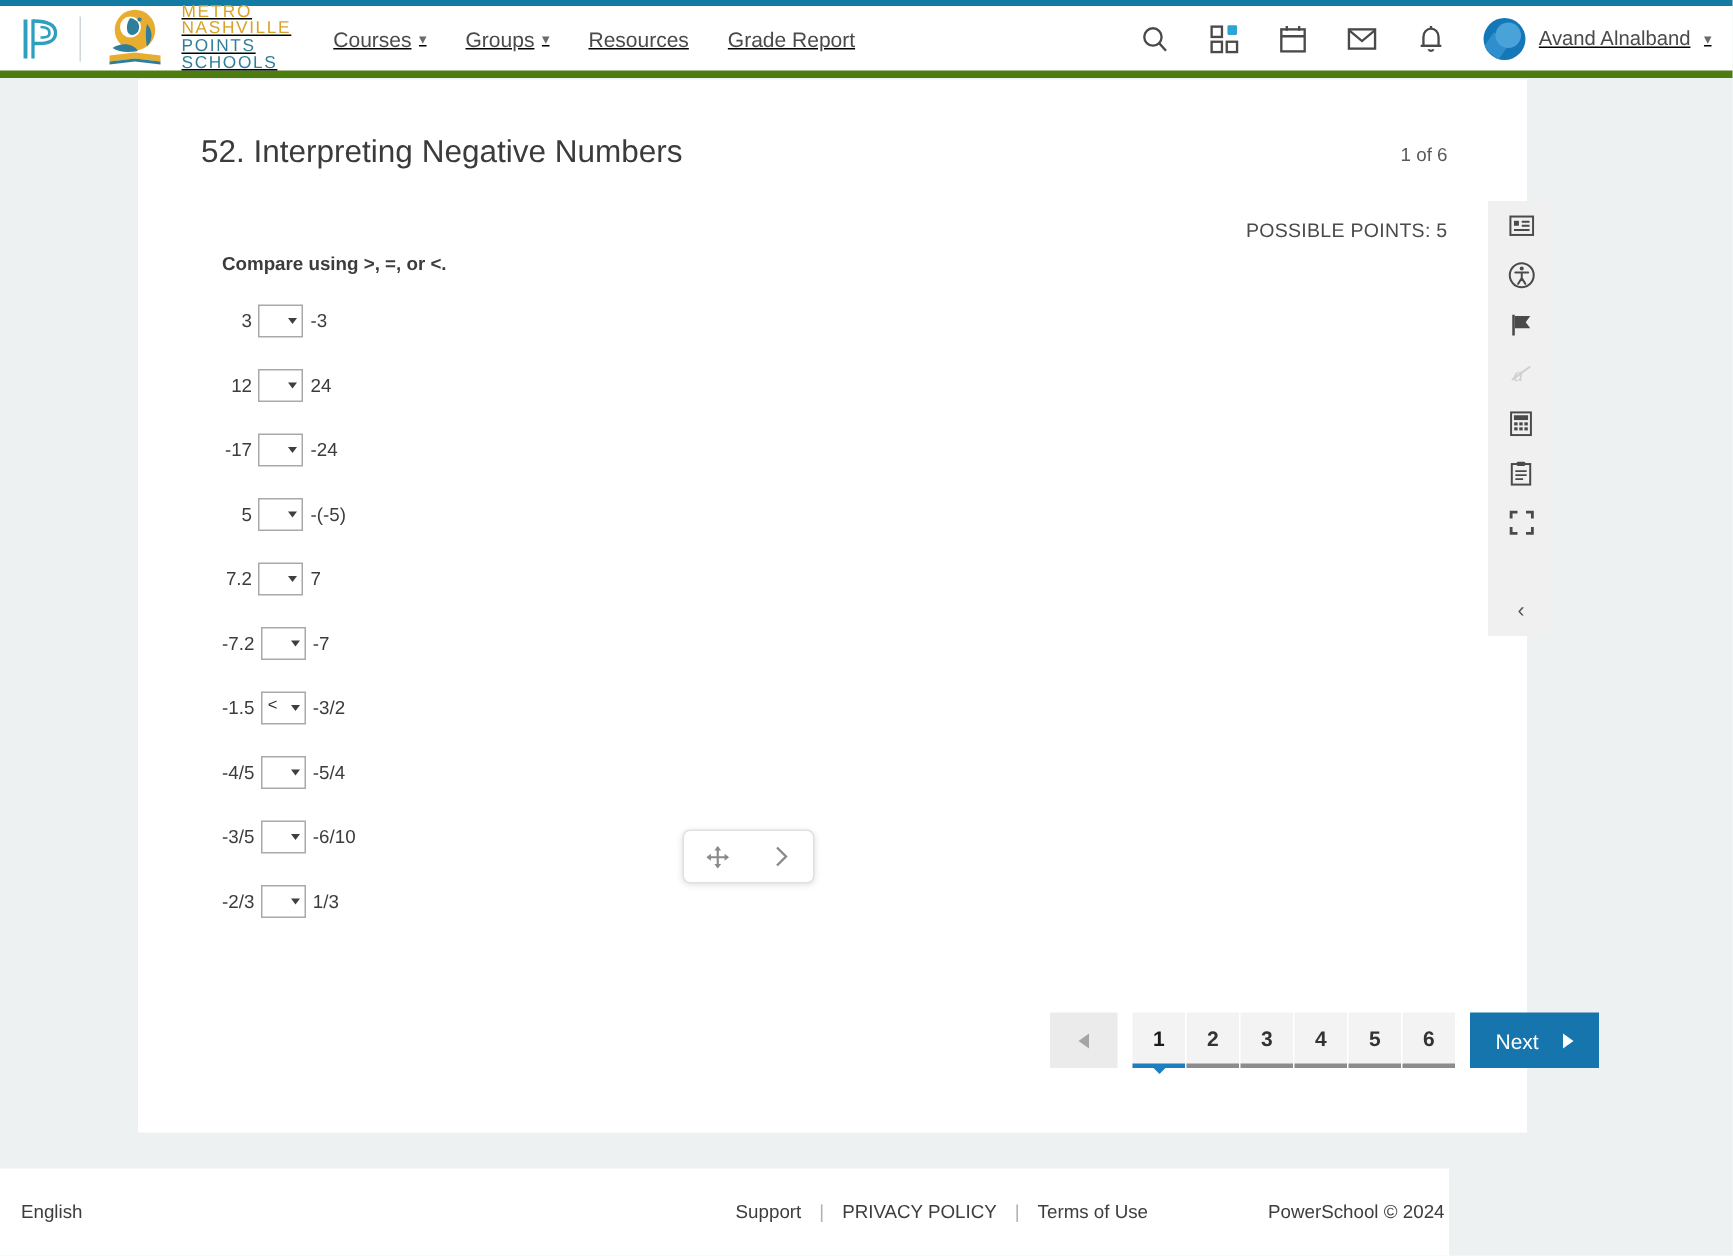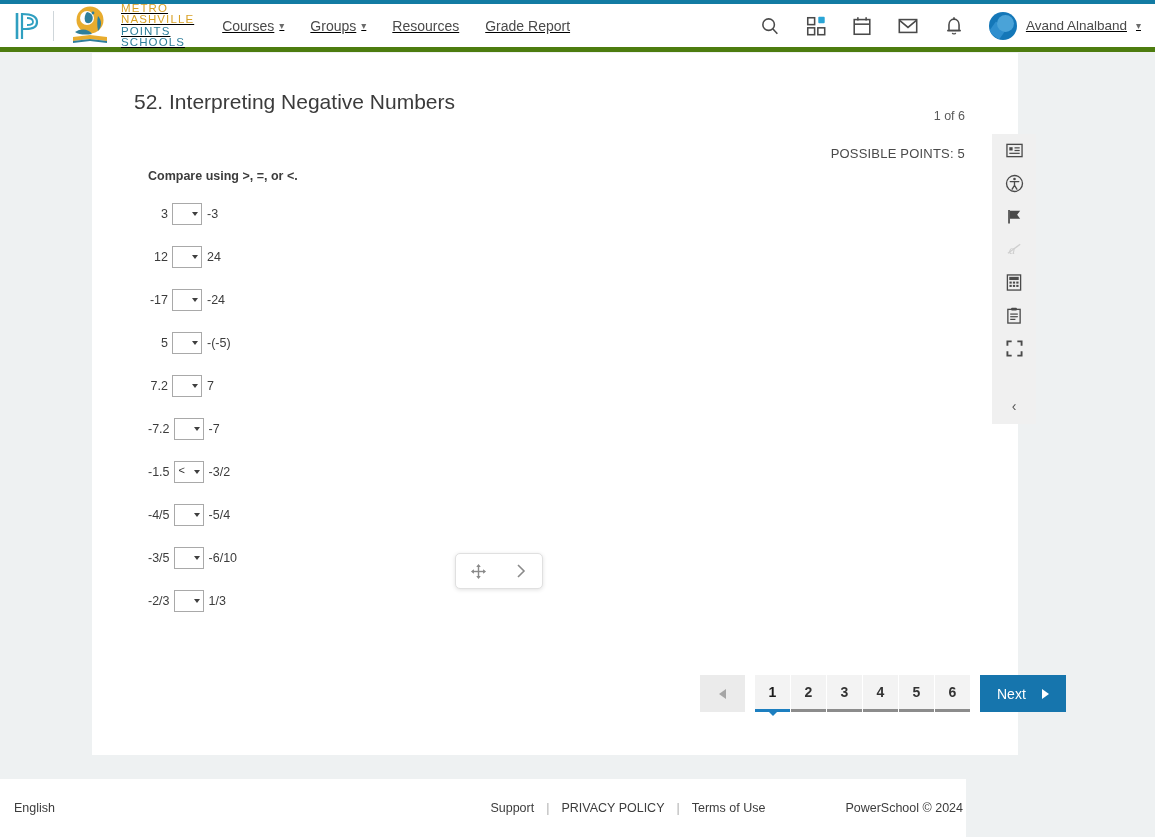--- a/index.html
+++ b/index.html
@@ -75,21 +75,21 @@
     position: absolute;
     left: 92px; top: 53px;
     width: 926px; height: 702px;
     background: #ffffff;
   }
   .q-title {
     position: absolute; left: 42px; top: 37px;
     font-size: 21px; color: #3b3b3b; font-weight: 400;
   }
   .pager-count {
-    position: absolute; right: 53px; top: 56px;
+    position: absolute; right: 53px; top: 43px;
     font-size: 12.5px; color: #5a5a5a;
   }
   .points {
     position: absolute; right: 53px; top: 93px;
     font-size: 13px; color: #4a4a4a; letter-spacing: 0.2px;
   }
 
   
   .vtoolbar {
     position: absolute; left: 900px; top: 81px;

